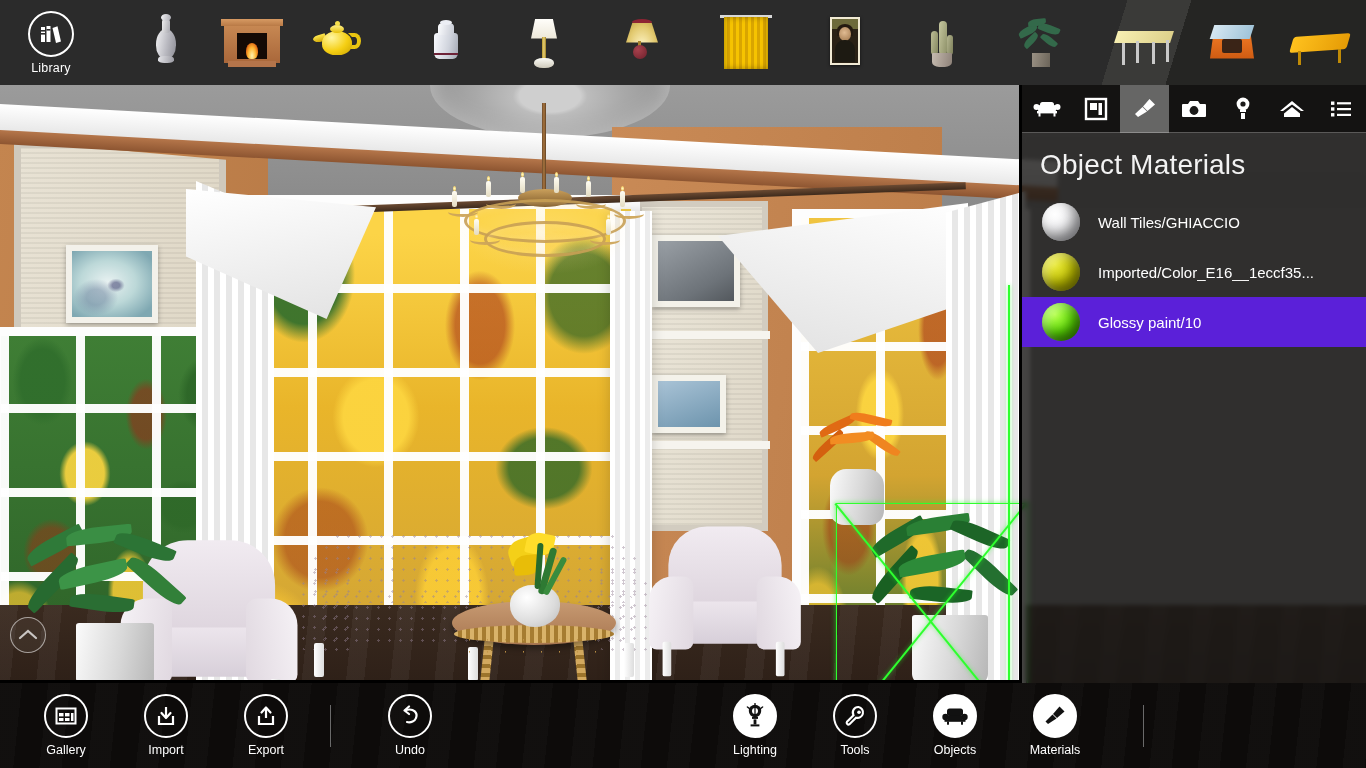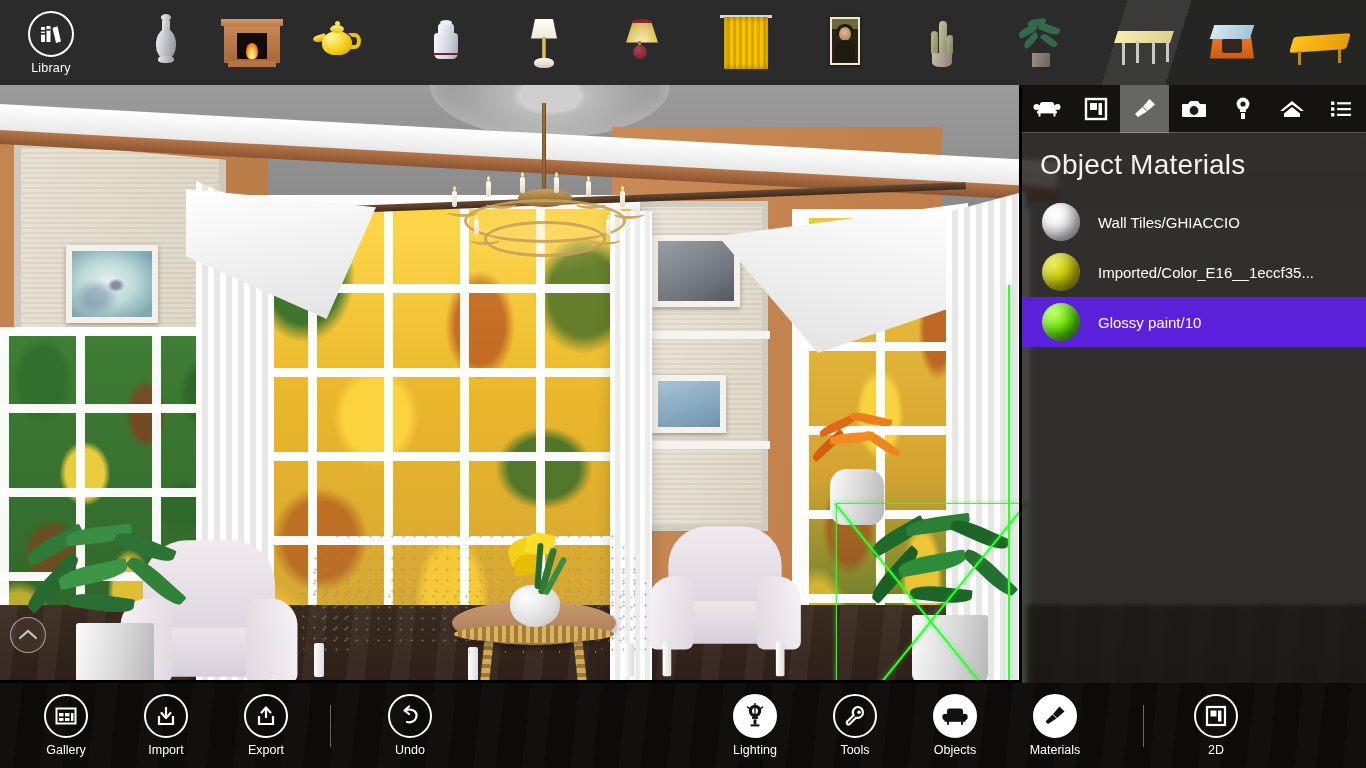--- a/index.html
+++ b/index.html
@@ -889,26 +889,16 @@
           </svg>
         </div>
         <div class="bb-label">Materials</div>
       </div>
     </div>
 
     <div class="bb-div" style="left:1143px;"></div>
 
     <div class="bb-group" style="left:1166px;">
 
-      <div class="bb-btn">
-        <div class="bb-circle">
-          <svg width="24" height="24" viewBox="0 0 24 24">
-            <rect x="3" y="3" width="18" height="18" fill="none" stroke="#fff" stroke-width="2.2"></rect>
-            <rect x="6.5" y="6.5" width="6" height="6" fill="#fff"></rect>
-            <rect x="14" y="6.5" width="3.4" height="11" fill="#fff"></rect>
-          </svg>
-        </div>
-        <div class="bb-label">2D</div>
-      </div>
     </div>
   </div>
 
 </div>
 
 </body></html>

